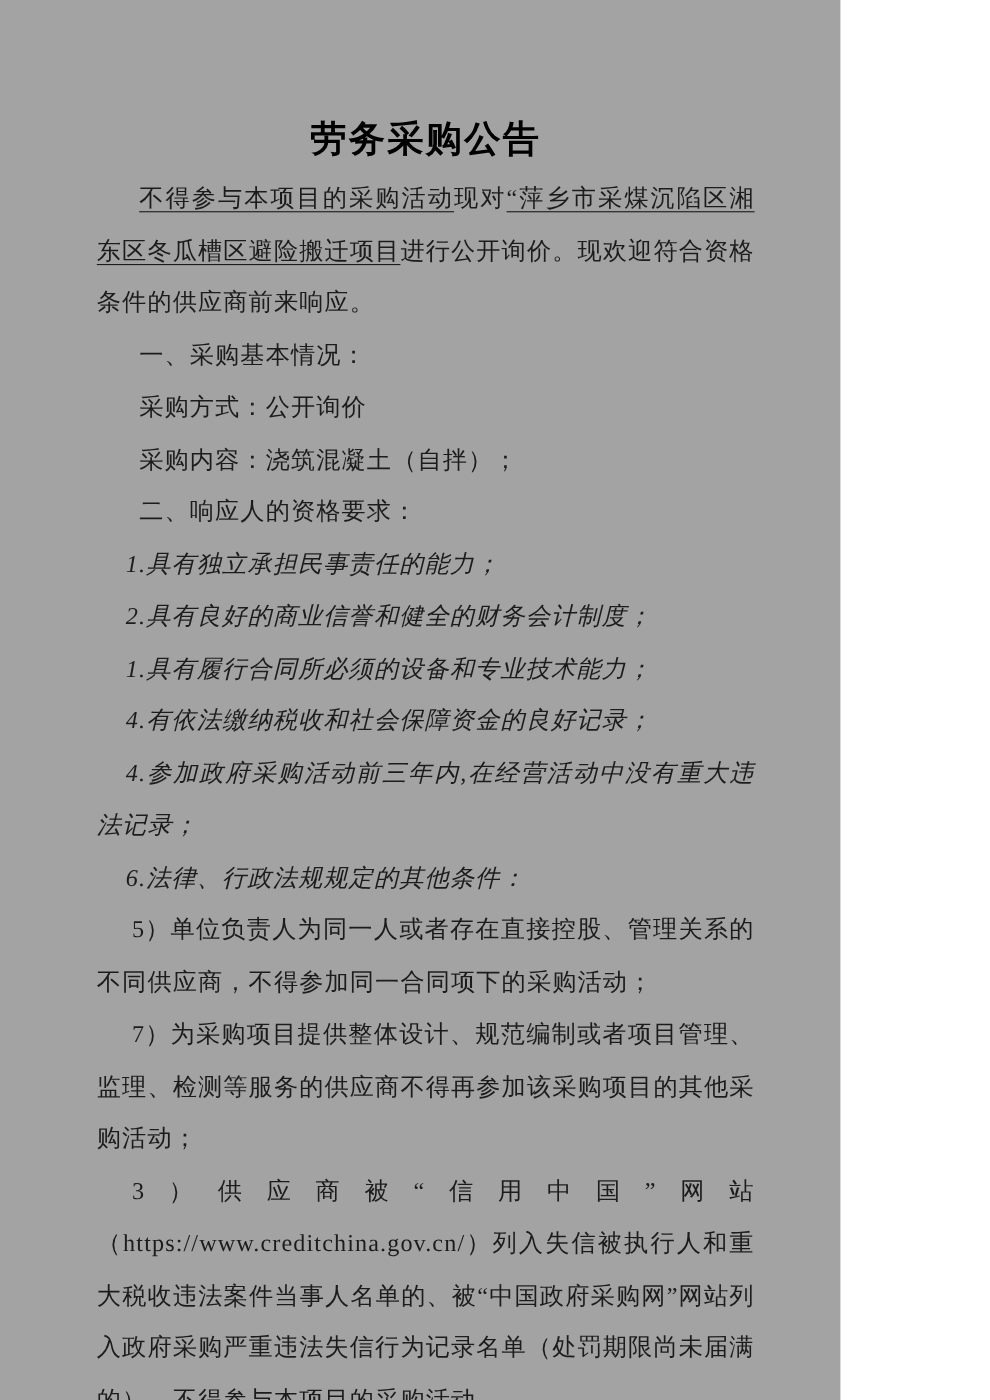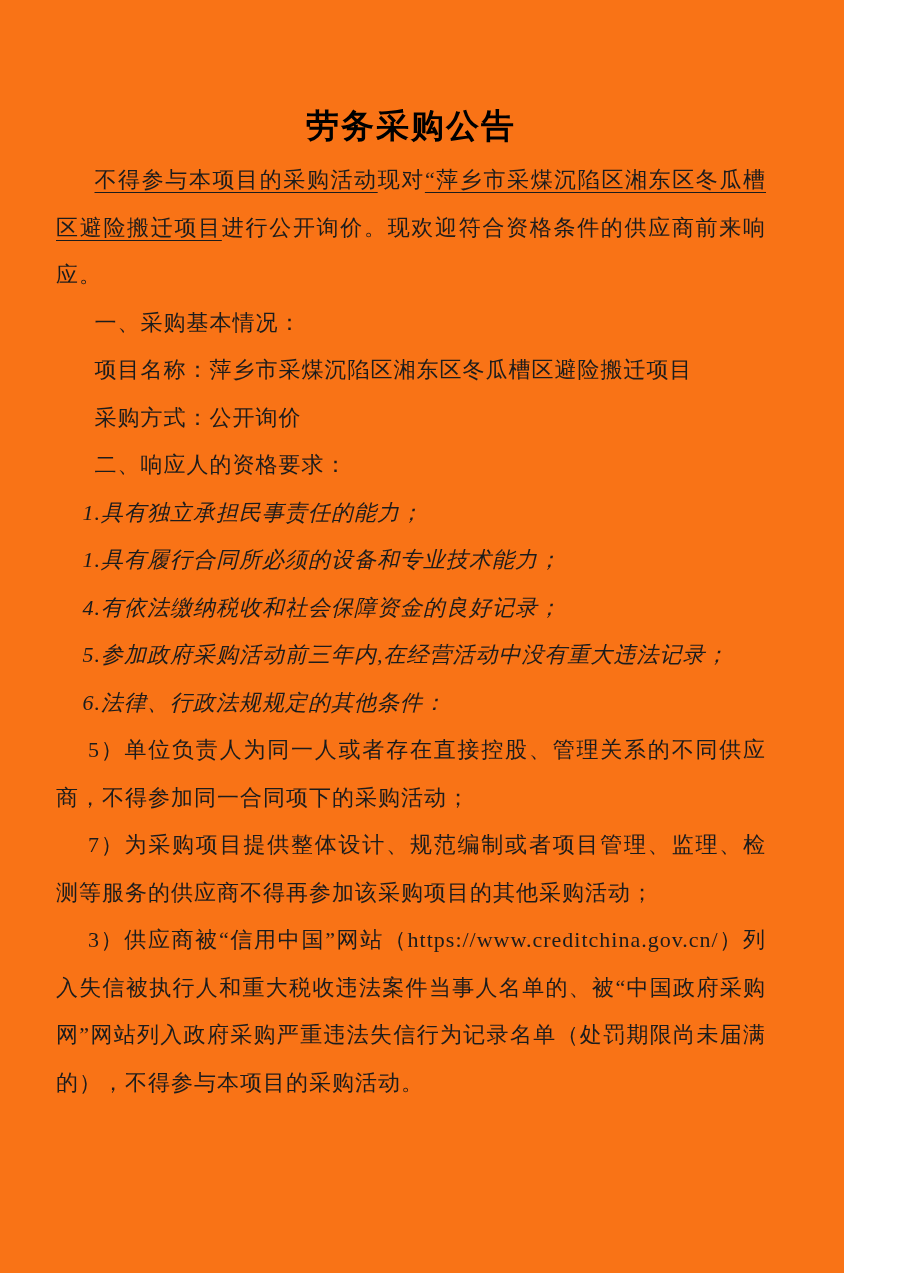--- a/index.html
+++ b/index.html
@@ -2,26 +2,26 @@
 <html><head>
 <meta charset="utf-8">
 <style>
   html, body {
     margin: 0;
     padding: 0;
     background: #ffffff;
   }
   .page {
     position: relative;
-    width: 844px;
+    width: 764px;
     height: 1273px;
     box-sizing: border-box;
-    background: #f97316;
+    background: #a3a3a3;
     color: #1c1c1c;
-    padding: 104px 78px 0 56px;
+    padding: 104px 78px 0 88px;
     font-family: "Liberation Serif", "DejaVu Serif", serif;
     font-size: 22px;
     line-height: 47.5px;
     letter-spacing: 1px;
     overflow: hidden;
   }
   .title {
     font-family: "Liberation Sans", "DejaVu Sans", sans-serif;
     font-size: 33px;
     line-height: 44px;
@@ -48,30 +48,31 @@
 <body>
 
 <div class="page">
 
   <h1 class="title">劳务采购公告</h1>
 
   <p class="para indent-std"><span class="u">不得参与本项目的采购活动</span><span>现对</span><span class="u">“萍乡市采煤沉陷区湘东区冬瓜槽区避险搬迁项目</span><span>进行公开询价。现欢迎符合资格条件的供应商前来响应。</span></p>
 
   <p class="para indent-std">一、采购基本情况：</p>
 
-  <p class="para indent-std">项目名称：萍乡市采煤沉陷区湘东区冬瓜槽区避险搬迁项目</p>
 
   <p class="para indent-std">采购方式：公开询价</p>
 
+  <p class="para indent-std">采购内容：浇筑混凝土（自拌）；</p>
 
   <p class="para indent-std">二、响应人的资格要求：</p>
 
   <p class="para indent-num">1.具有独立承担民事责任的能力；</p>
+  <p class="para indent-num">2.具有良好的商业信誉和健全的财务会计制度；</p>
   <p class="para indent-num">1.具有履行合同所必须的设备和专业技术能力；</p>
   <p class="para indent-num">4.有依法缴纳税收和社会保障资金的良好记录；</p>
-  <p class="para indent-num">5.参加政府采购活动前三年内,在经营活动中没有重大违法记录；</p>
+  <p class="para indent-num">4.参加政府采购活动前三年内,在经营活动中没有重大违法记录；</p>
   <p class="para indent-num">6.法律、行政法规规定的其他条件：</p>
 
   <p class="para indent-sub">5）单位负责人为同一人或者存在直接控股、管理关系的不同供应商，不得参加同一合同项下的采购活动；</p>
   <p class="para indent-sub">7）为采购项目提供整体设计、规范编制或者项目管理、监理、检测等服务的供应商不得再参加该采购项目的其他采购活动；</p>
   <p class="para indent-sub">3）供应商被“信用中国”网站（https://www.creditchina.gov.cn/）列入失信被执行人和重大税收违法案件当事人名单的、被“中国政府采购网”网站列入政府采购严重违法失信行为记录名单（处罚期限尚未届满的），不得参与本项目的采购活动。</p>
 
 </div>
 
 </body></html>

